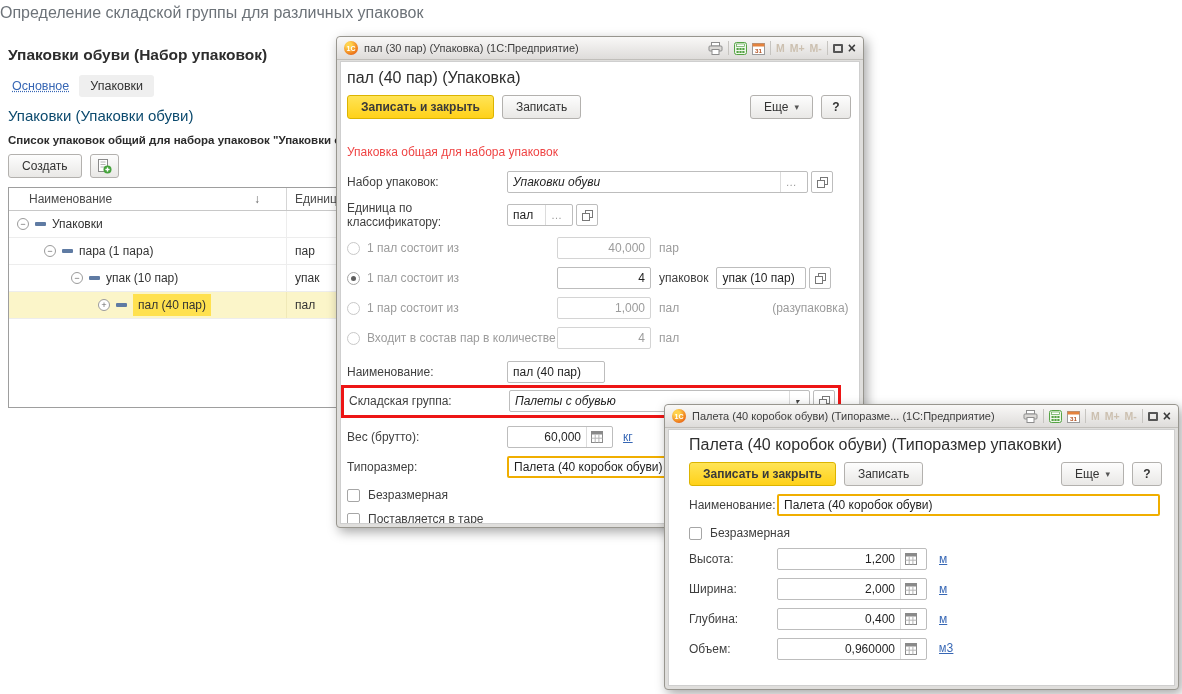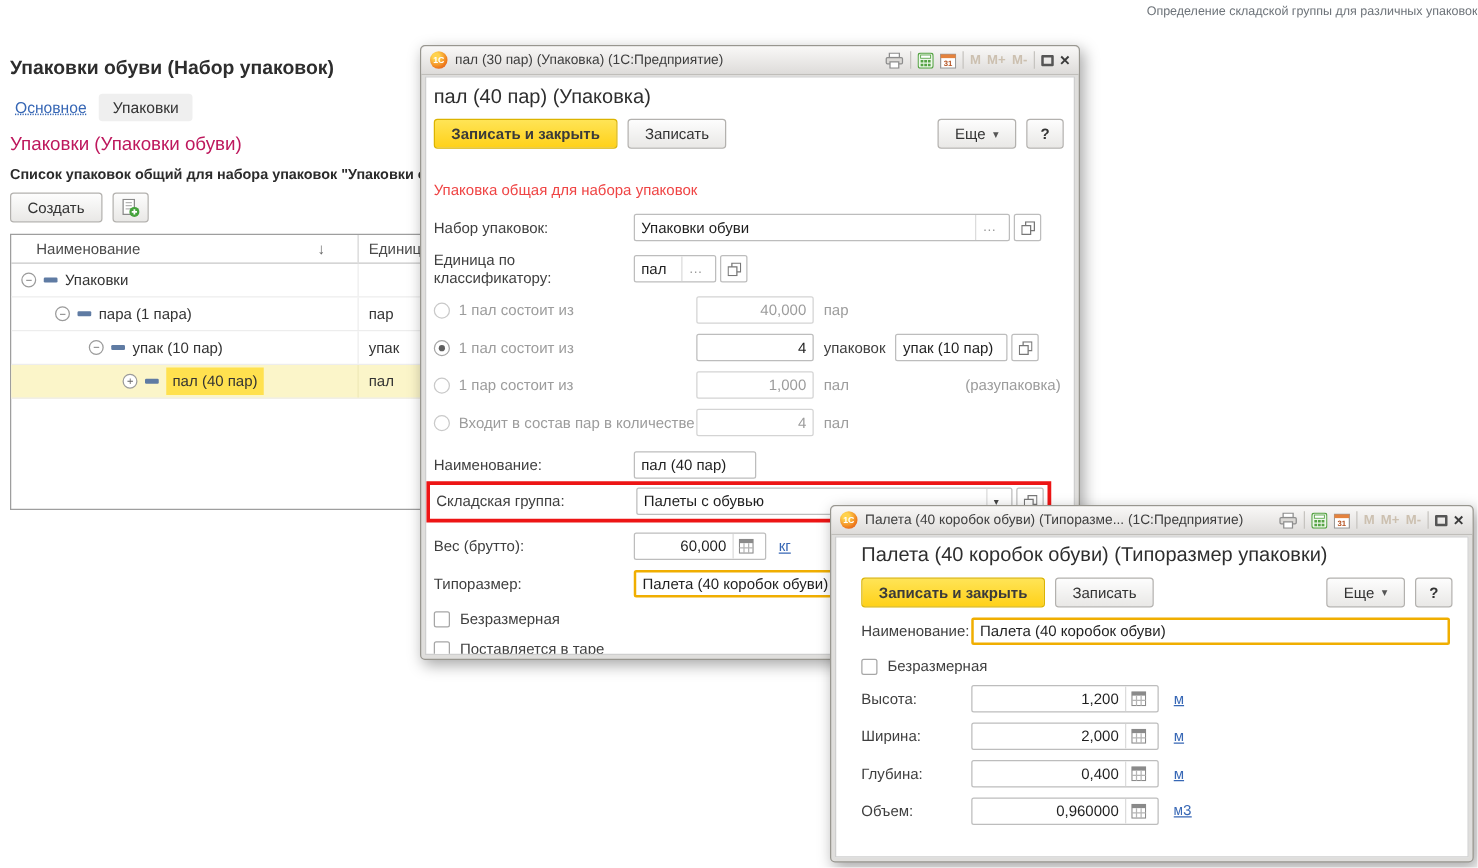--- a/index.html
+++ b/index.html
@@ -3,31 +3,31 @@
 <meta charset="utf-8">
 <style>
   * { box-sizing: border-box; margin: 0; padding: 0; }
   html,body { width:1182px; height:694px; }
   body {
     font-family: "Liberation Sans", sans-serif;
     background:#ffffff; color:#333; font-size:12px;
     position:relative; overflow:hidden;
   }
   .top-caption{
-    position:absolute; top:4px; left:0; width:1182px; text-align:right;
-    color:#6d7379; font-size:10px;
+    position:absolute; top:4px; left:0; width:1182px; text-align:left;
+    color:#6d7379; font-size:16px;
   }
 
   
   .left-window{ position:absolute; left:8px; top:46px; width:512px; }
   .left-title{ font-size:15.5px; font-weight:700; color:#2d2d2d; }
   .tabs{ margin-top:11px; display:flex; align-items:center; gap:6px; }
   .tab-link{ color:#3767b5; text-decoration:underline dotted; padding:4px 4px; cursor:pointer; font-size:12.5px;}
   .tab-chip{ background:#efefef; border-radius:3px; padding:4px 11px; color:#333; font-size:12.5px; }
-  .subtitle{ margin-top:10px; font-size:15px; font-weight:400; color:#be185d; }
+  .subtitle{ margin-top:10px; font-size:15px; font-weight:400; color:#0c4a6e; }
   .list-caption{ margin-top:10px; font-size:11.5px; font-weight:700; color:#2b2b2b; white-space:nowrap; }
   .toolbar{ margin-top:8px; display:flex; gap:8px; align-items:center; }
   .btn{
     display:inline-flex; align-items:center; justify-content:center;
     height:24px; padding:0 13px; font-size:12px; color:#333;
     background:linear-gradient(#fdfdfd,#e9e8e6); border:1px solid #b3b1ae; border-radius:3px; cursor:pointer;
   }
   .icon-btn{ padding:0 6px; }
   .tree-table{ margin-top:9px; width:508px; height:221px; border:1px solid #9e9e9e; background:#fff; }
   .thead{ display:flex; height:23px; align-items:center; border-bottom:1px solid #c8c8c8; color:#4a4a4a; }
@@ -102,21 +102,21 @@
     padding:0 5px; margin-left:5px; color:#444; font-size:8px; cursor:pointer; }
   .inp .calc{ flex:none; border-left:1px solid #dcdcdc; align-self:stretch; display:flex; align-items:center;
     padding:0 4px; margin-left:5px; cursor:pointer; }
   .inp.dis{ border-color:#d4d4d4; color:#9c9c9c; }
   .inp.ylw{ border:2px solid #f0ae00; }
   .open-btn{
     width:22px; height:22px; margin-left:3px; flex:none; border:1px solid #bdbdbd; border-radius:2px;
     background:#fff; display:flex; align-items:center; justify-content:center; cursor:pointer;
   }
   .wide-group{ display:flex; align-items:center; width:326px; }
-  .wide-group .inp{ flex:1; }
+  .wide-group .inp{ flex:1;font-style:italic; }
 
   .radio{ width:13px; height:13px; flex:none; border:1px solid #a6a6a6; border-radius:50%; background:#fff;
     display:flex; align-items:center; justify-content:center; cursor:pointer; }
   .radio.dis{ border-color:#c9c9c9; }
   .radio.checked::after{ content:""; width:5px; height:5px; border-radius:50%; background:#5f5f5f; }
   .rlabel{ margin-left:7px; width:190px; color:#9c9c9c; }
   .numbox{ width:94px; flex:none; }
   .unit{ margin-left:8px; color:#9c9c9c; }
   .unit.on{ color:#3f3f3f; }
   .note{ margin-left:93px; color:#9c9c9c; }

